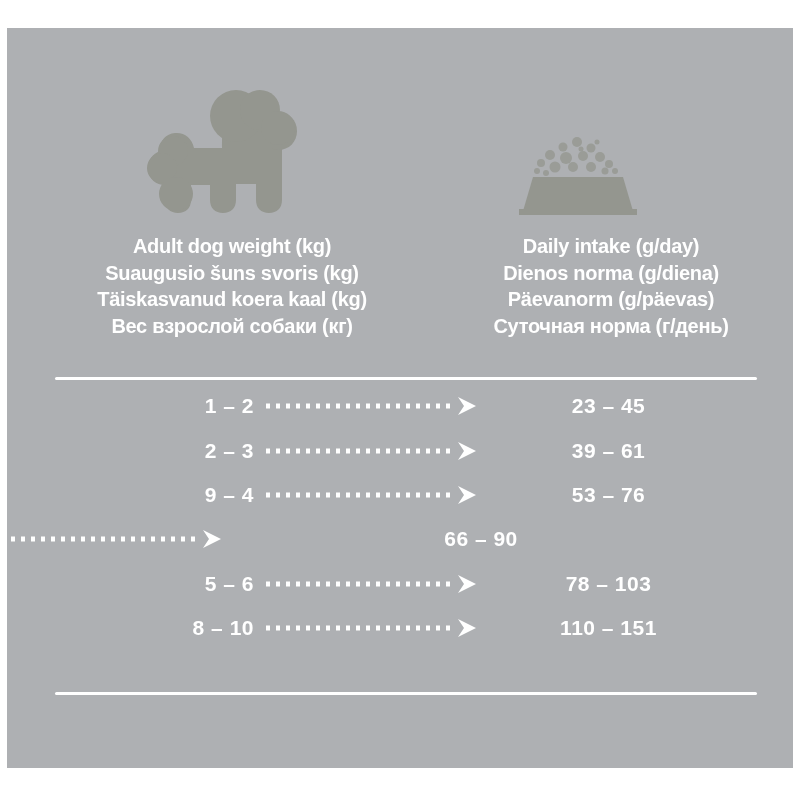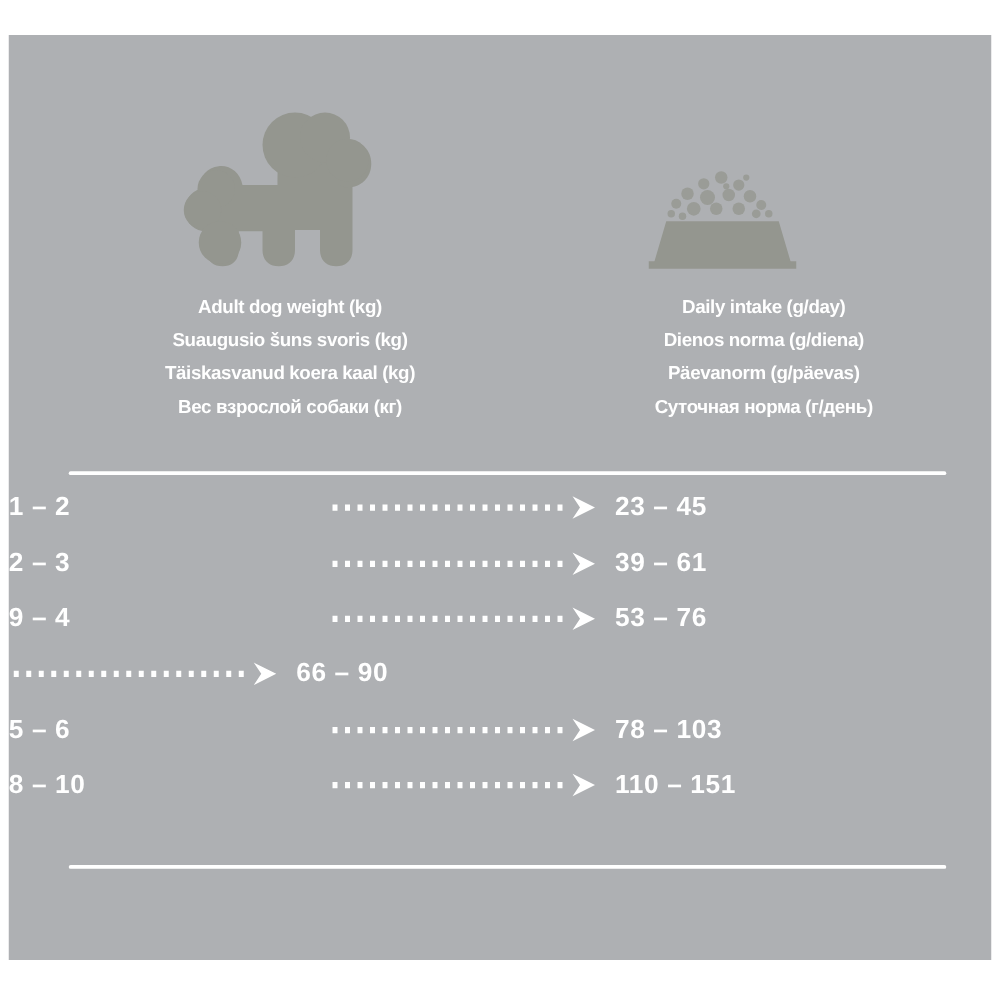--- a/index.html
+++ b/index.html
@@ -59,21 +59,21 @@
   }
   .head-col {
     box-sizing: border-box;
     text-align: center;
   }
   .head-col.left  { width: 430px; padding-right: 10px; }
   .head-col.right { width: 356px; padding-right: 38px; }
   .head-line {
     color: #ffffff;
     font-weight: bold;
-    font-size: 15px;
+    font-size: 20px;
     line-height: 26.5px;
     letter-spacing: -0.3px;
     white-space: nowrap;
     padding-left: 30px;
   }
 
   
   .rule {
     position: absolute;
     left: 48px;
@@ -92,36 +92,38 @@
     top: 356px;
     width: 100%;
   }
   .row {
     display: flex;
     align-items: center;
     height: 44.4px;
   }
   .cell-weight {
     width: 255px;
+    text-align: right;
     padding-right: 8px;
     box-sizing: border-box;
     color: #ffffff;
     font-weight: bold;
     font-size: 21px;
     letter-spacing: 0.5px;
     white-space: nowrap;
   }
   .cell-arrow {
     width: 230px;
     height: 22px;
     position: relative;
   }
   .cell-arrow svg { display:block; width: 100%; height: 100%; }
   .cell-intake {
     flex: 1;
+    text-align: center;
     padding-right: 68px;
     box-sizing: border-box;
     color: #ffffff;
     font-weight: bold;
     font-size: 21px;
     letter-spacing: 0.5px;
     white-space: nowrap;
   }
 </style>
 </head>

